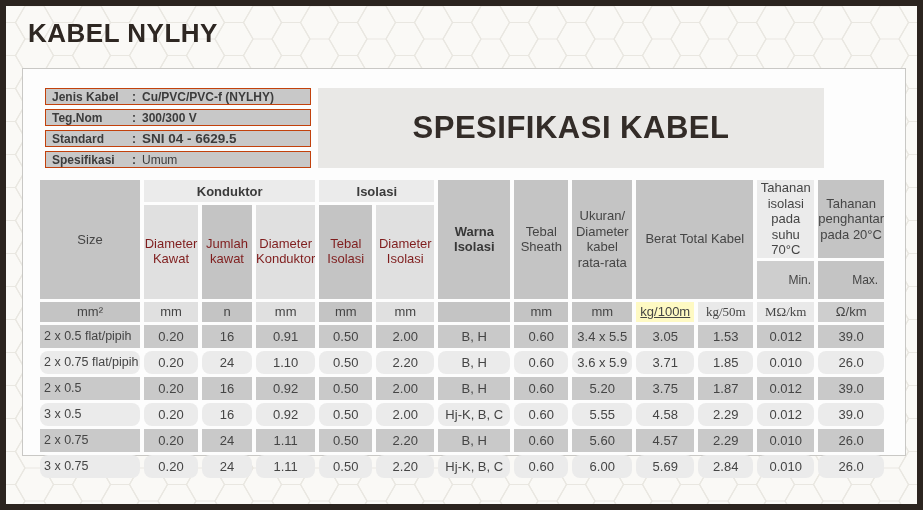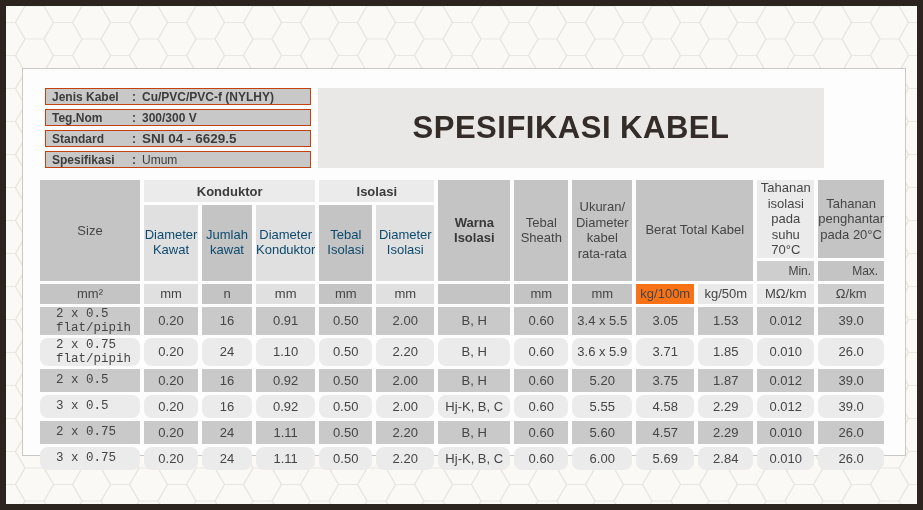--- a/index.html
+++ b/index.html
@@ -39,39 +39,39 @@
   .spec-table {
     position:absolute; left:13px; top:108px;
     border-collapse:separate; border-spacing:4px 3px;
     table-layout:fixed; color:#454545;
   }
   .spec-table td { text-align:center; vertical-align:middle; font-size:13px; overflow:hidden; }
   td.c-med   { background:#c4c4c4; }
   td.c-med2  { background:#cecece; }
   td.c-light { background:#e0e0e0; }
   td.c-xlight{ background:#ebebeb; }
-  td.c-unit1 { background:#f97316; }
-  td.c-unit2 { background:#e9e9e9; }
+  td.c-unit1 { background:#fef9c3;text-decoration:underline; }
+  td.c-unit2 { background:#e9e9e9;font-family:Liberation Serif, serif; }
   .rowA td { height:22px; }
   .rowB1 td { height:36px; }
-  .rowB2 td { height:20px; font-size:12px;padding-left:28px; }
+  .rowB2 td { height:38px; font-size:12px;padding-left:28px; }
   .rowC td { height:20px; }
   .row-data td { height:23px; }
   .row-odd td  { background:#c9c9c9; }
   .row-even td { background:#ebebeb;border-radius:8px; }
   .group-h { font-size:15px; font-weight:bold; color:#3b3b3b; }
-  .sub-h { font-size:11px; line-height:1.15; color:#0c4a6e; }
+  .sub-h { font-size:11px; line-height:1.15; color:#7f1d1d; }
   .size-h { font-size:13px; }
   .warna-h { font-size:14px; font-weight:bold; color:#383838; line-height:1.2; }
   .sheath-h { font-size:13px; line-height:1.2; }
   .ukuran-h { font-size:10.5px; line-height:1.2; }
   .berat-h { font-size:15px; line-height:1.25; }
   .tahanan-h { font-size:10px; line-height:1.2; }
   .unit-c { font-size:12.5px; }
-  td.size-cell { text-align:left; padding-left:16px; font-size:12.5px;font-family:Liberation Mono, monospace; }
+  td.size-cell { text-align:left; padding-left:4px; font-size:12.5px; }
 </style>
 </head>
 <body>
 
 <div class="frame">
 
   <svg class="hexbg" width="923" height="510" xmlns="http://www.w3.org/2000/svg">
     <defs>
       <pattern id="hex" width="57" height="33" patternUnits="userSpaceOnUse">
         <g fill="none" stroke="#e9e7e1" stroke-width="1.2">
@@ -80,20 +80,21 @@
           <path d="M38 0 L47.5 -16.5 L66.5 -16.5 L76 0 L66.5 16.5 L47.5 16.5 Z"></path>
           <path d="M38 33 L47.5 16.5 L66.5 16.5 L76 33 L66.5 49.5 L47.5 49.5 Z"></path>
           <path d="M9.5 16.5 L19 0 L38 0 L47.5 16.5 L38 33 L19 33 Z"></path>
         </g>
       </pattern>
     </defs>
     <rect width="923" height="510" fill="#faf9f6"></rect>
     <rect width="923" height="510" fill="url(#hex)"></rect>
   </svg>
 
+  <div class="page-title">KABEL NYLHY</div>
 
   <div class="panel">
 
     <div class="info-box">
       <div class="info-row">
         <span class="info-label">Jenis Kabel</span>
         <span class="info-sep">:</span>
         <span class="info-value">Cu/PVC/PVC-f (NYLHY)</span>
       </div>
       <div class="info-row">

